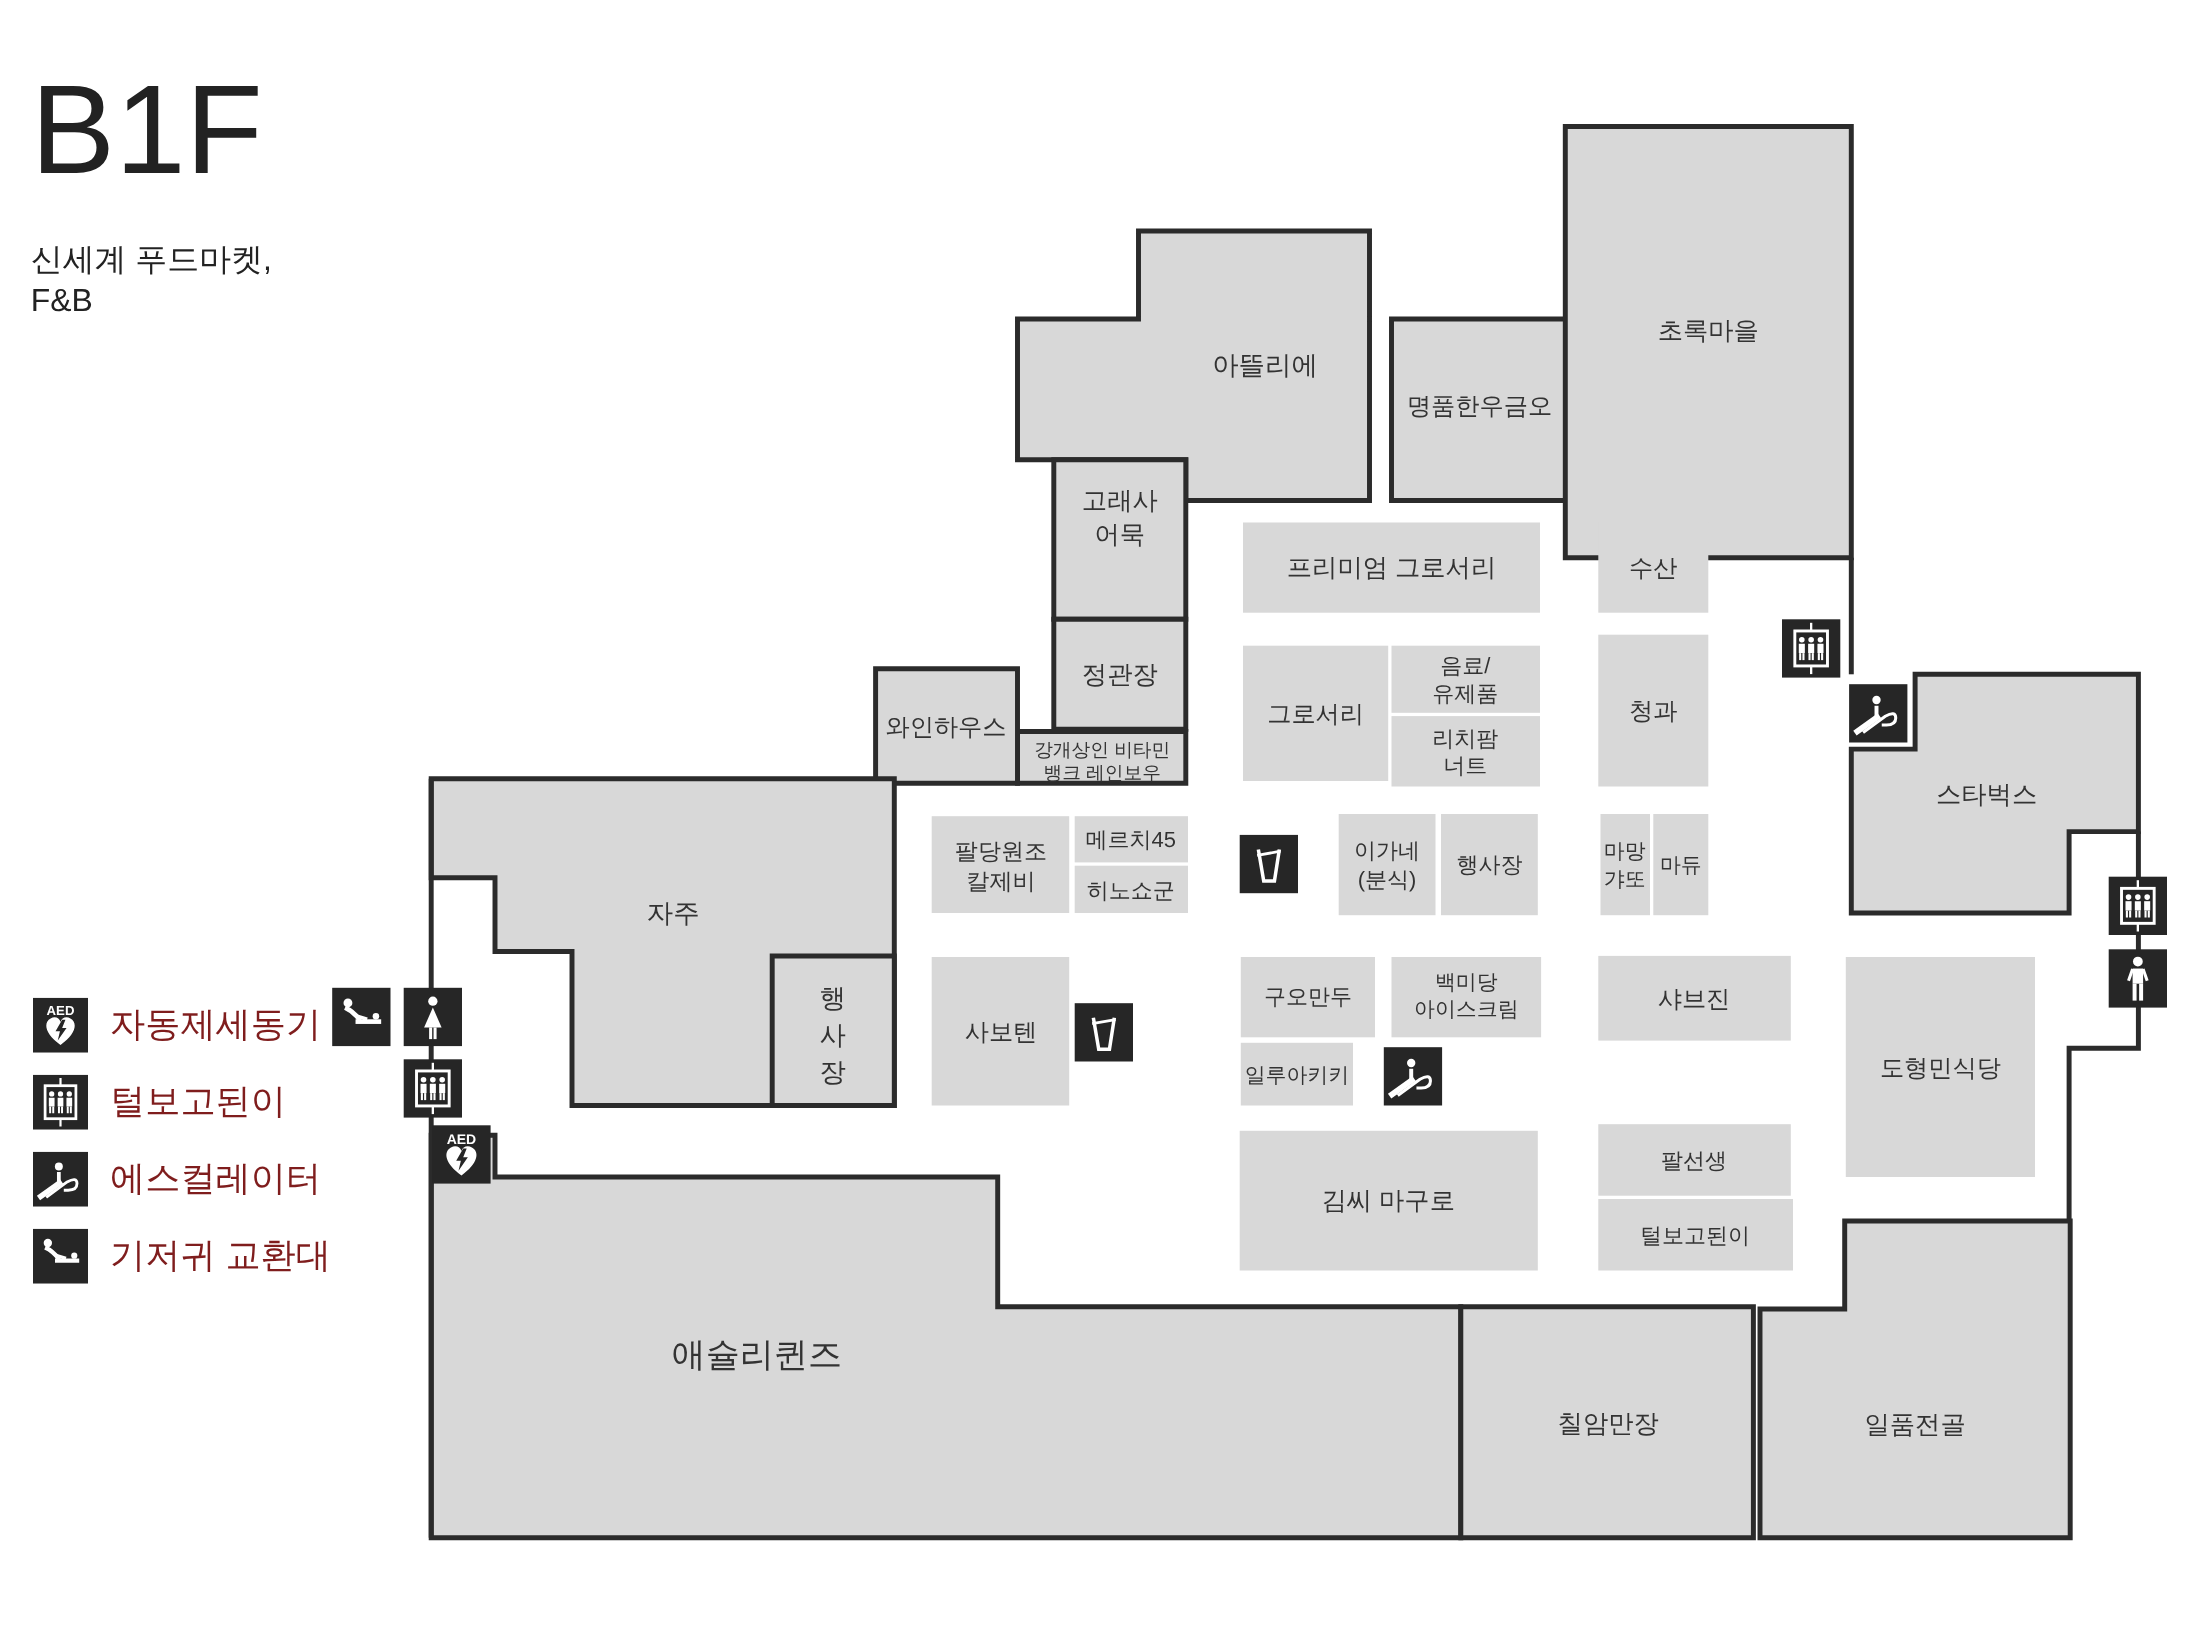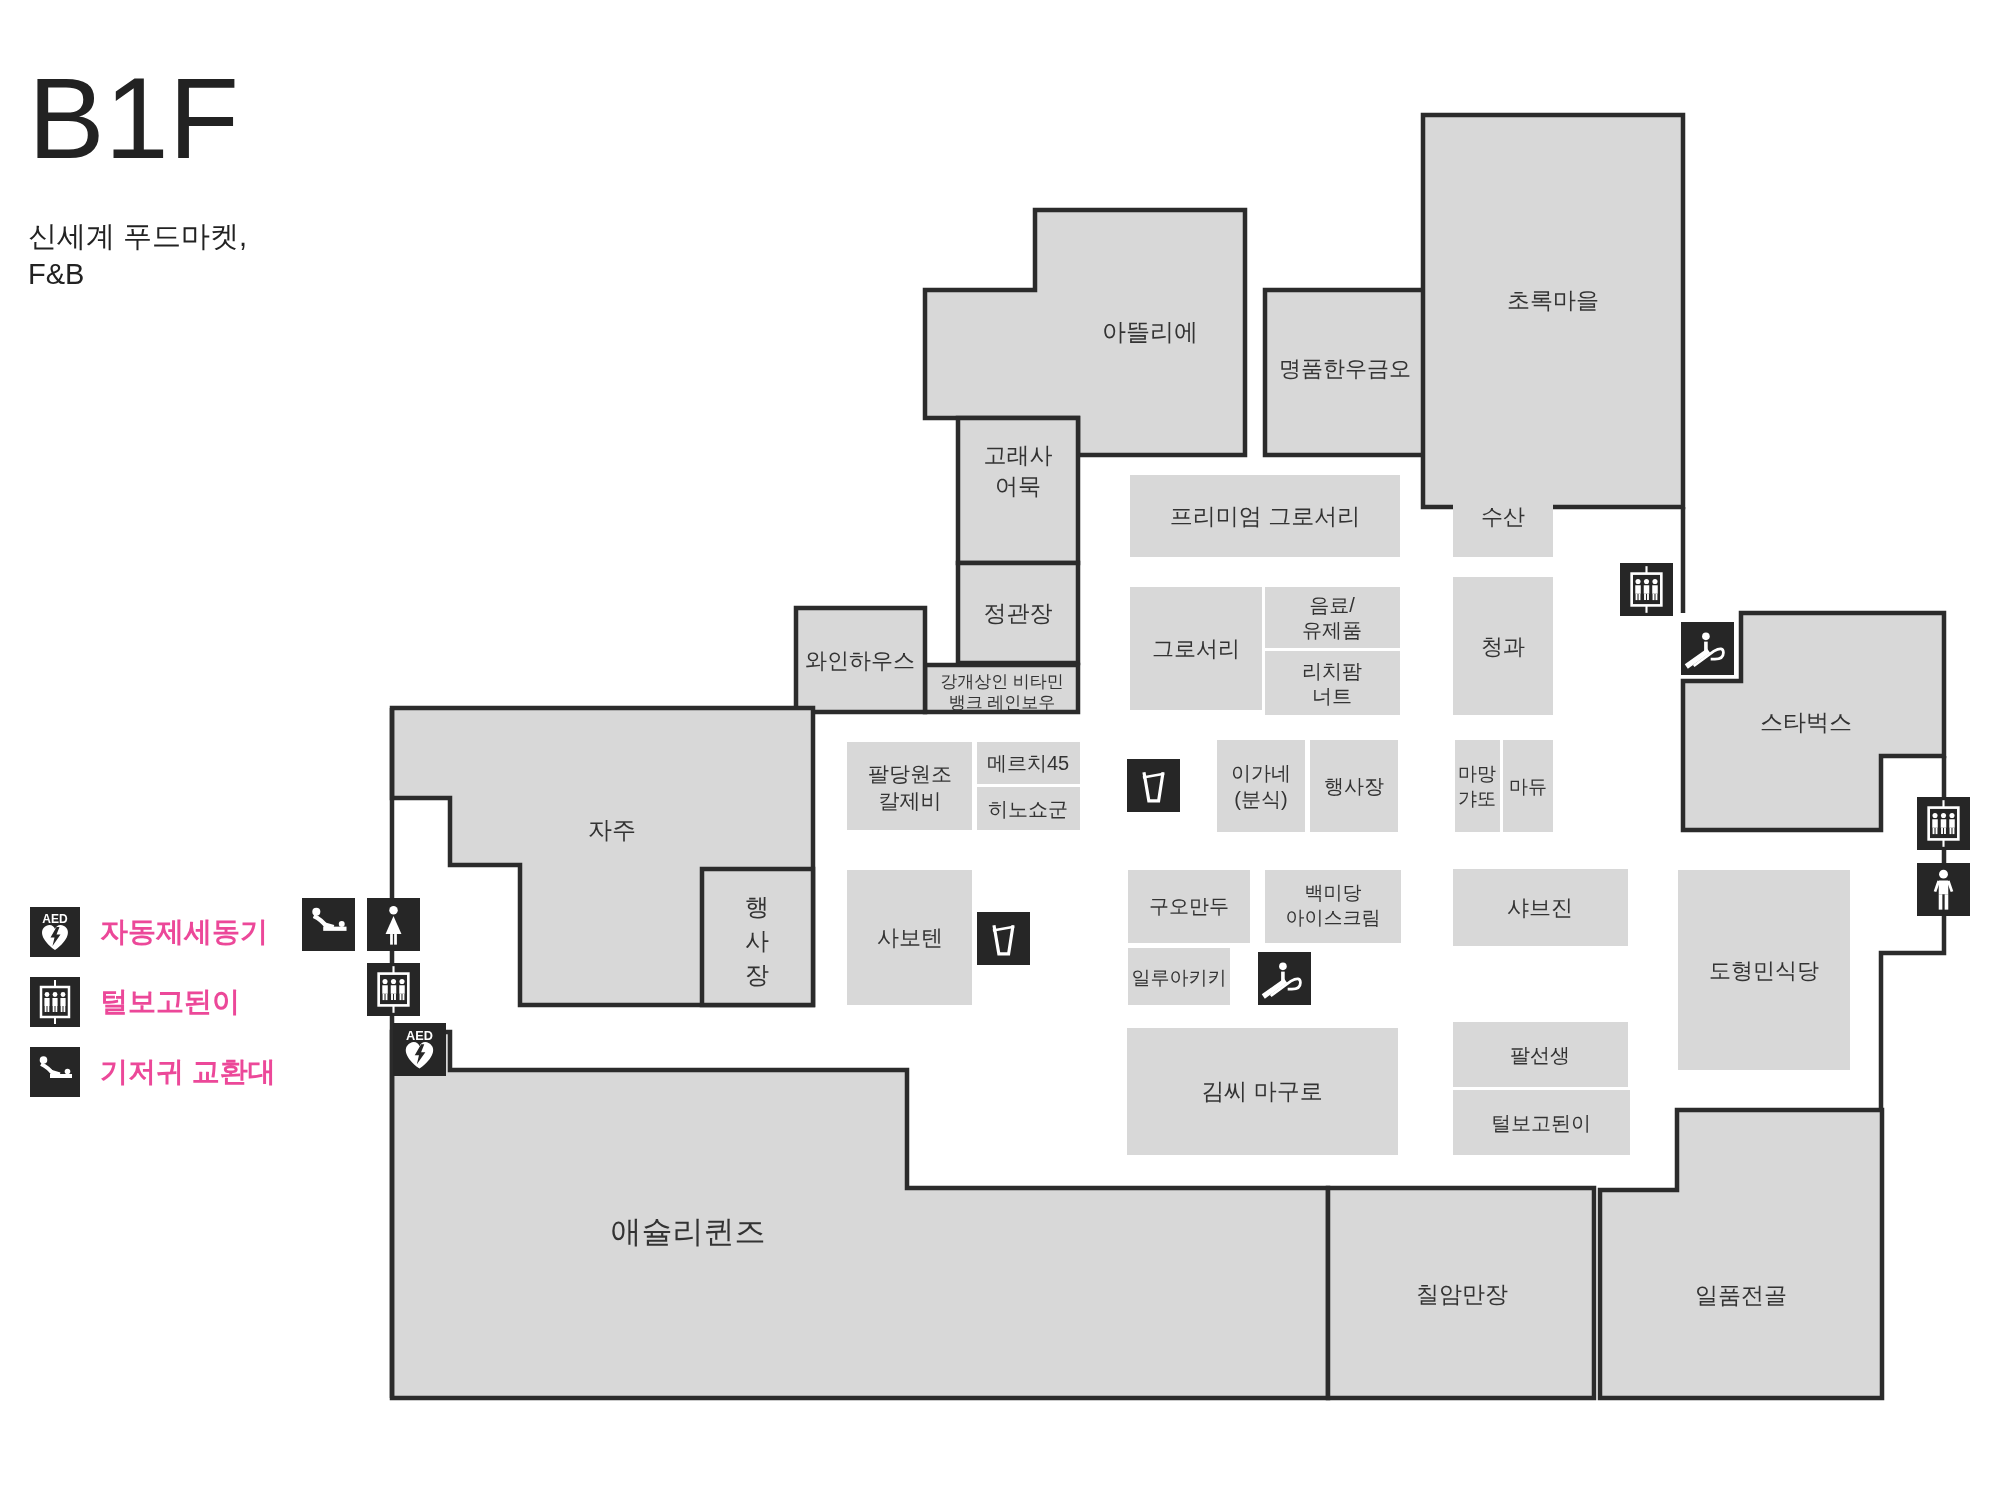--- a/index.html
+++ b/index.html
@@ -2,21 +2,21 @@
 <html><head>
 <meta charset="utf-8">
 <style>
   html,body{margin:0;padding:0;background:#ffffff;}
   body{font-family:"Liberation Sans","DejaVu Sans",sans-serif;}
   #stage{position:relative;width:2000px;height:1500px;background:#ffffff;overflow:hidden;}
   #floor-title{position:absolute;left:28px;top:52px;font-size:115px;font-weight:400;color:#222;letter-spacing:0px;}
   #floor-subtitle{position:absolute;left:28px;top:218px;font-size:29px;font-weight:400;color:#222;line-height:1.3;}
   #legend{position:absolute;left:30px;top:907px;}
   .legend-row{display:flex;align-items:center;margin-bottom:20px;height:50px;}
-  .legend-label{margin-left:20px;font-size:28px;color:#ec4899;font-weight:bold;}
+  .legend-label{margin-left:20px;font-size:32px;color:#7f1d1d;}
   #map-layer{position:absolute;left:0;top:0;}
   svg text{font-family:"Liberation Sans","DejaVu Sans",sans-serif;}
 </style>
 </head>
 <body>
 
 <div id="stage">
   <div id="floor-title">B1F</div>
   <div id="floor-subtitle">
     <div>신세계 푸드마켓,</div>
@@ -328,20 +328,30 @@
         <circle cx="33" cy="17.5" r="2.4" fill="#ffffff"></circle>
         <path d="M30.4,21 h5.2 v8 h-5.2 Z" fill="#ffffff"></path>
         <line x1="31.6" y1="29" x2="31.6" y2="35" stroke="#ffffff" stroke-width="1.8"></line>
         <line x1="34.4" y1="29" x2="34.4" y2="35" stroke="#ffffff" stroke-width="1.8"></line>
         </svg>
     <span class="legend-label">털보고된이</span>
   </div>
   <div class="legend-row">
     <svg width="50" height="50" viewBox="0 0 50 50">
     <rect x="0" y="0" width="50" height="50" fill="#262626"></rect>
+      <circle cx="23.5" cy="13.5" r="3.6" fill="#ffffff"></circle>
+      <path d="M23.5,18.5 V28" stroke="#ffffff" stroke-width="3.4"></path>
+      <path d="M5,42 L26,27" stroke="#ffffff" stroke-width="5"></path>
+      <path d="M12,41.5 L31,27.5 Q40,22.5 40,29 Q40,35 32,35 L28,35" fill="none" stroke="#ffffff" stroke-width="2.6"></path>
+        </svg>
+    <span class="legend-label">에스컬레이터</span>
+  </div>
+  <div class="legend-row">
+    <svg width="50" height="50" viewBox="0 0 50 50">
+    <rect x="0" y="0" width="50" height="50" fill="#262626"></rect>
       <circle cx="13.5" cy="13" r="3.8" fill="#ffffff"></circle>
       <path d="M11,17 Q18,20 24,28" fill="none" stroke="#ffffff" stroke-width="4"></path>
       <path d="M20,29 L42,29" stroke="#ffffff" stroke-width="4"></path>
       <path d="M20,24 L30,27" stroke="#ffffff" stroke-width="3"></path>
       <circle cx="37.5" cy="24.5" r="2.8" fill="#ffffff"></circle>
         </svg>
     <span class="legend-label">기저귀 교환대</span>
   </div>
     </div>
 </div>

